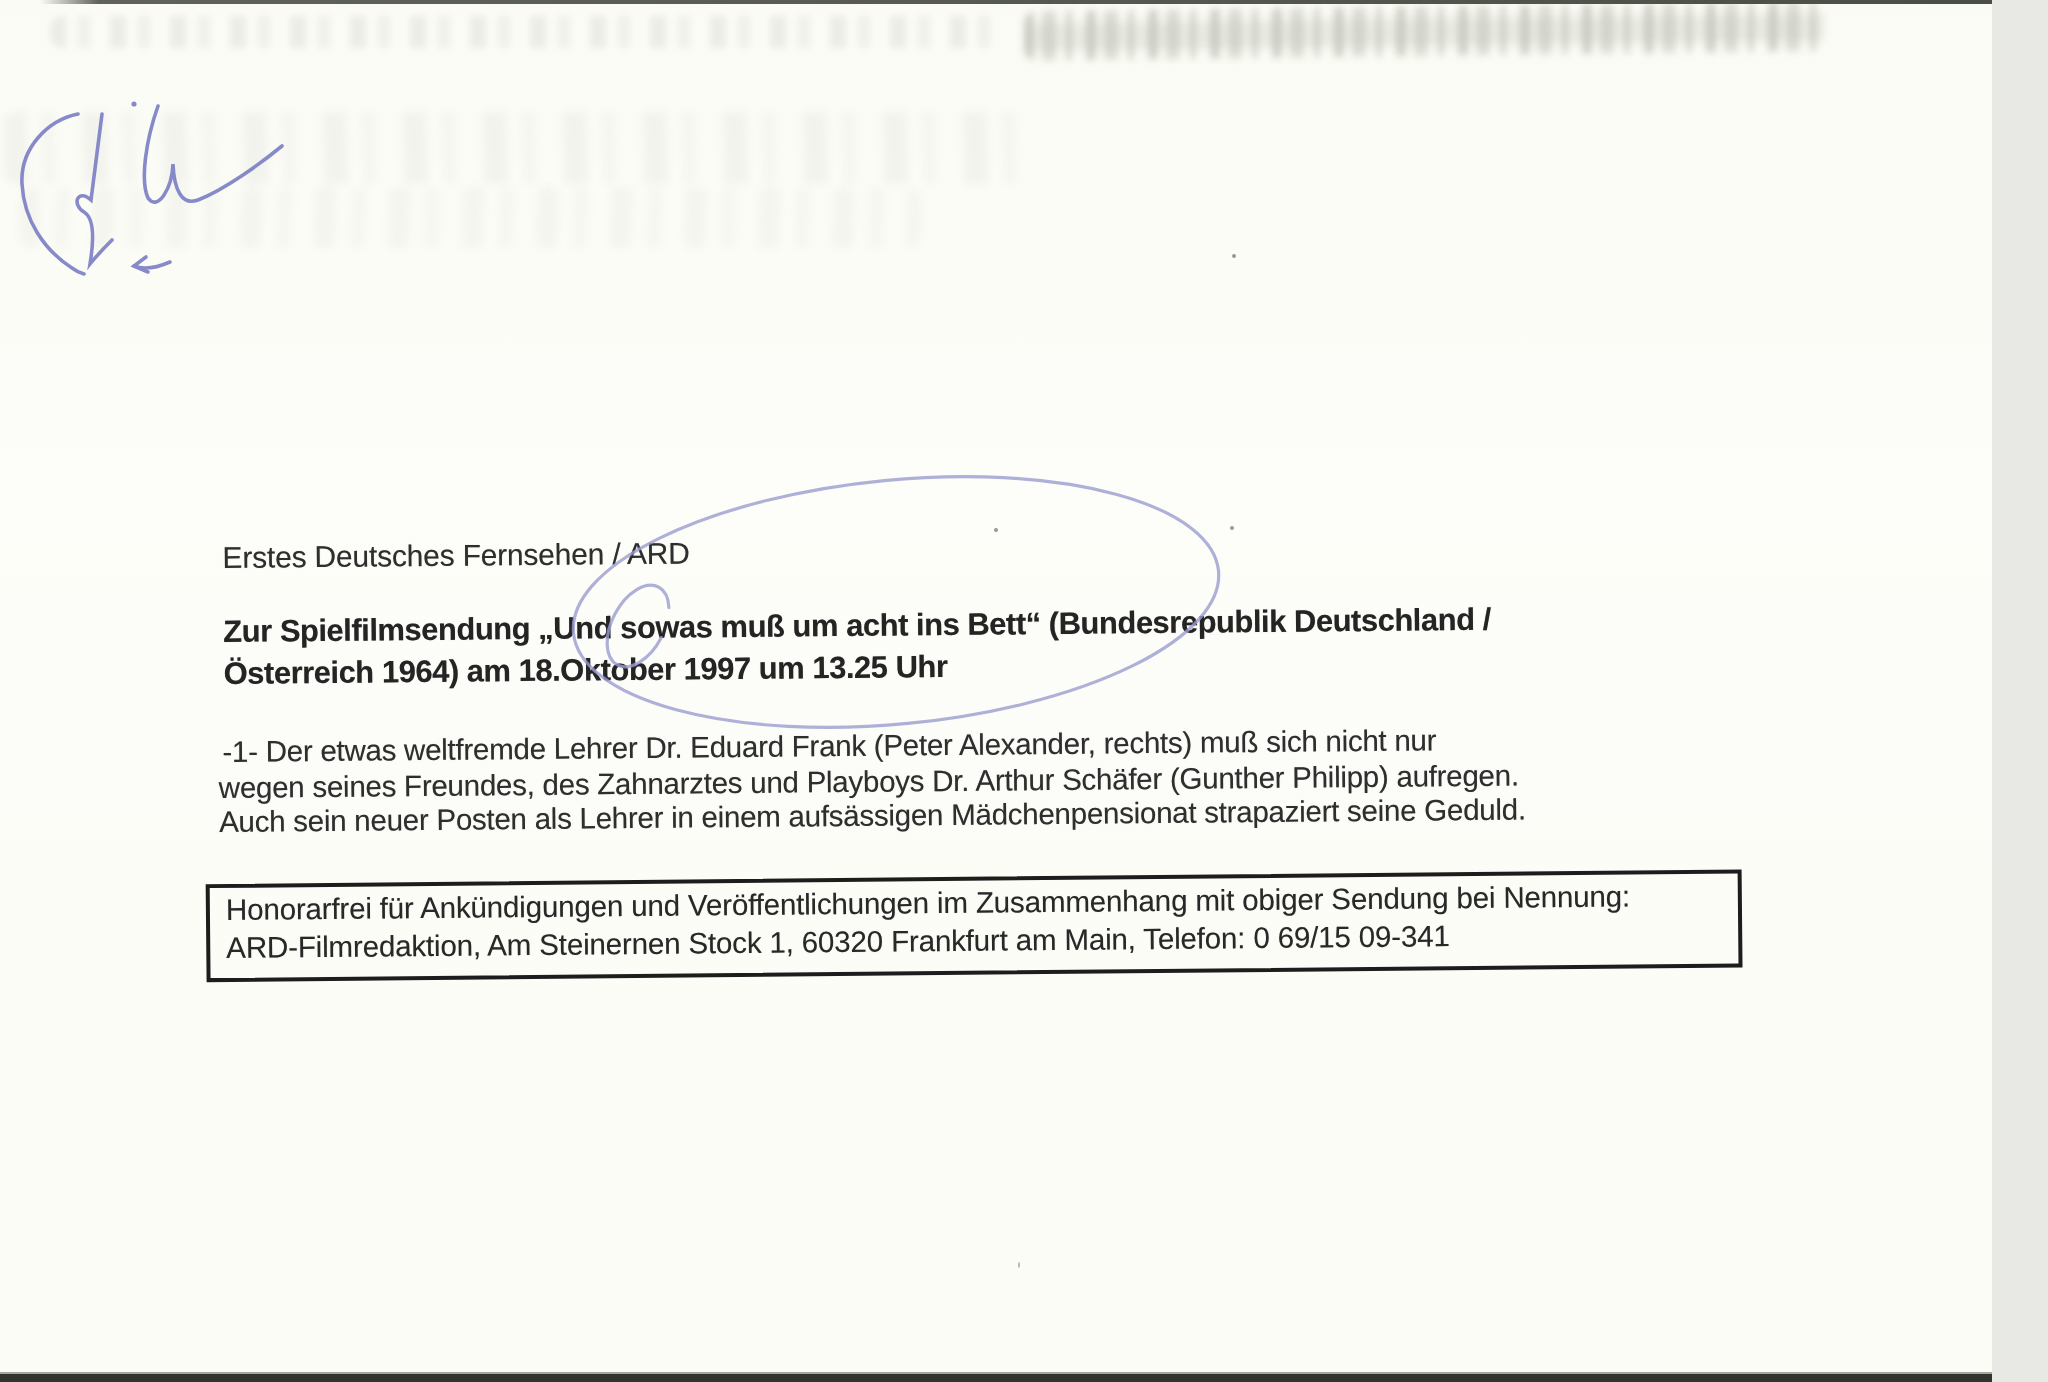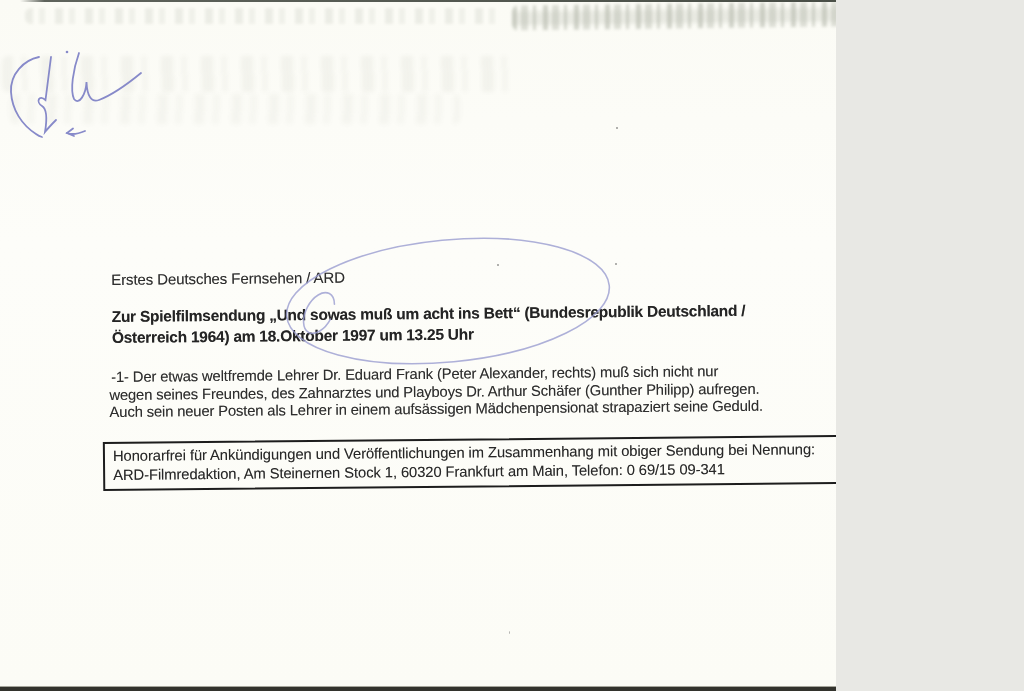--- a/index.html
+++ b/index.html
@@ -1,17 +1,17 @@
 <!DOCTYPE html>
 <html><head>
 <meta charset="utf-8">
 <style>
   html,body { margin:0; padding:0; background:#e8e8e4; }
   .page {
-    position:relative; width:836px; height:691px; overflow:hidden;
+    position:relative; width:996px; height:691px; overflow:hidden;
     background: linear-gradient(180deg, #fbfbf5 0%, #fdfdf9 35%, #fcfcf6 100%);
     font-family:"Liberation Sans", sans-serif;
   }
 
   
   .edge-top {
     position:absolute; left:20px; top:0; right:0; height:2px;
     background: linear-gradient(90deg, rgba(42,48,40,0) 0, rgba(42,48,40,.75) 3%, rgba(42,48,40,.85) 100%);
   }
   .edge-bottom {

